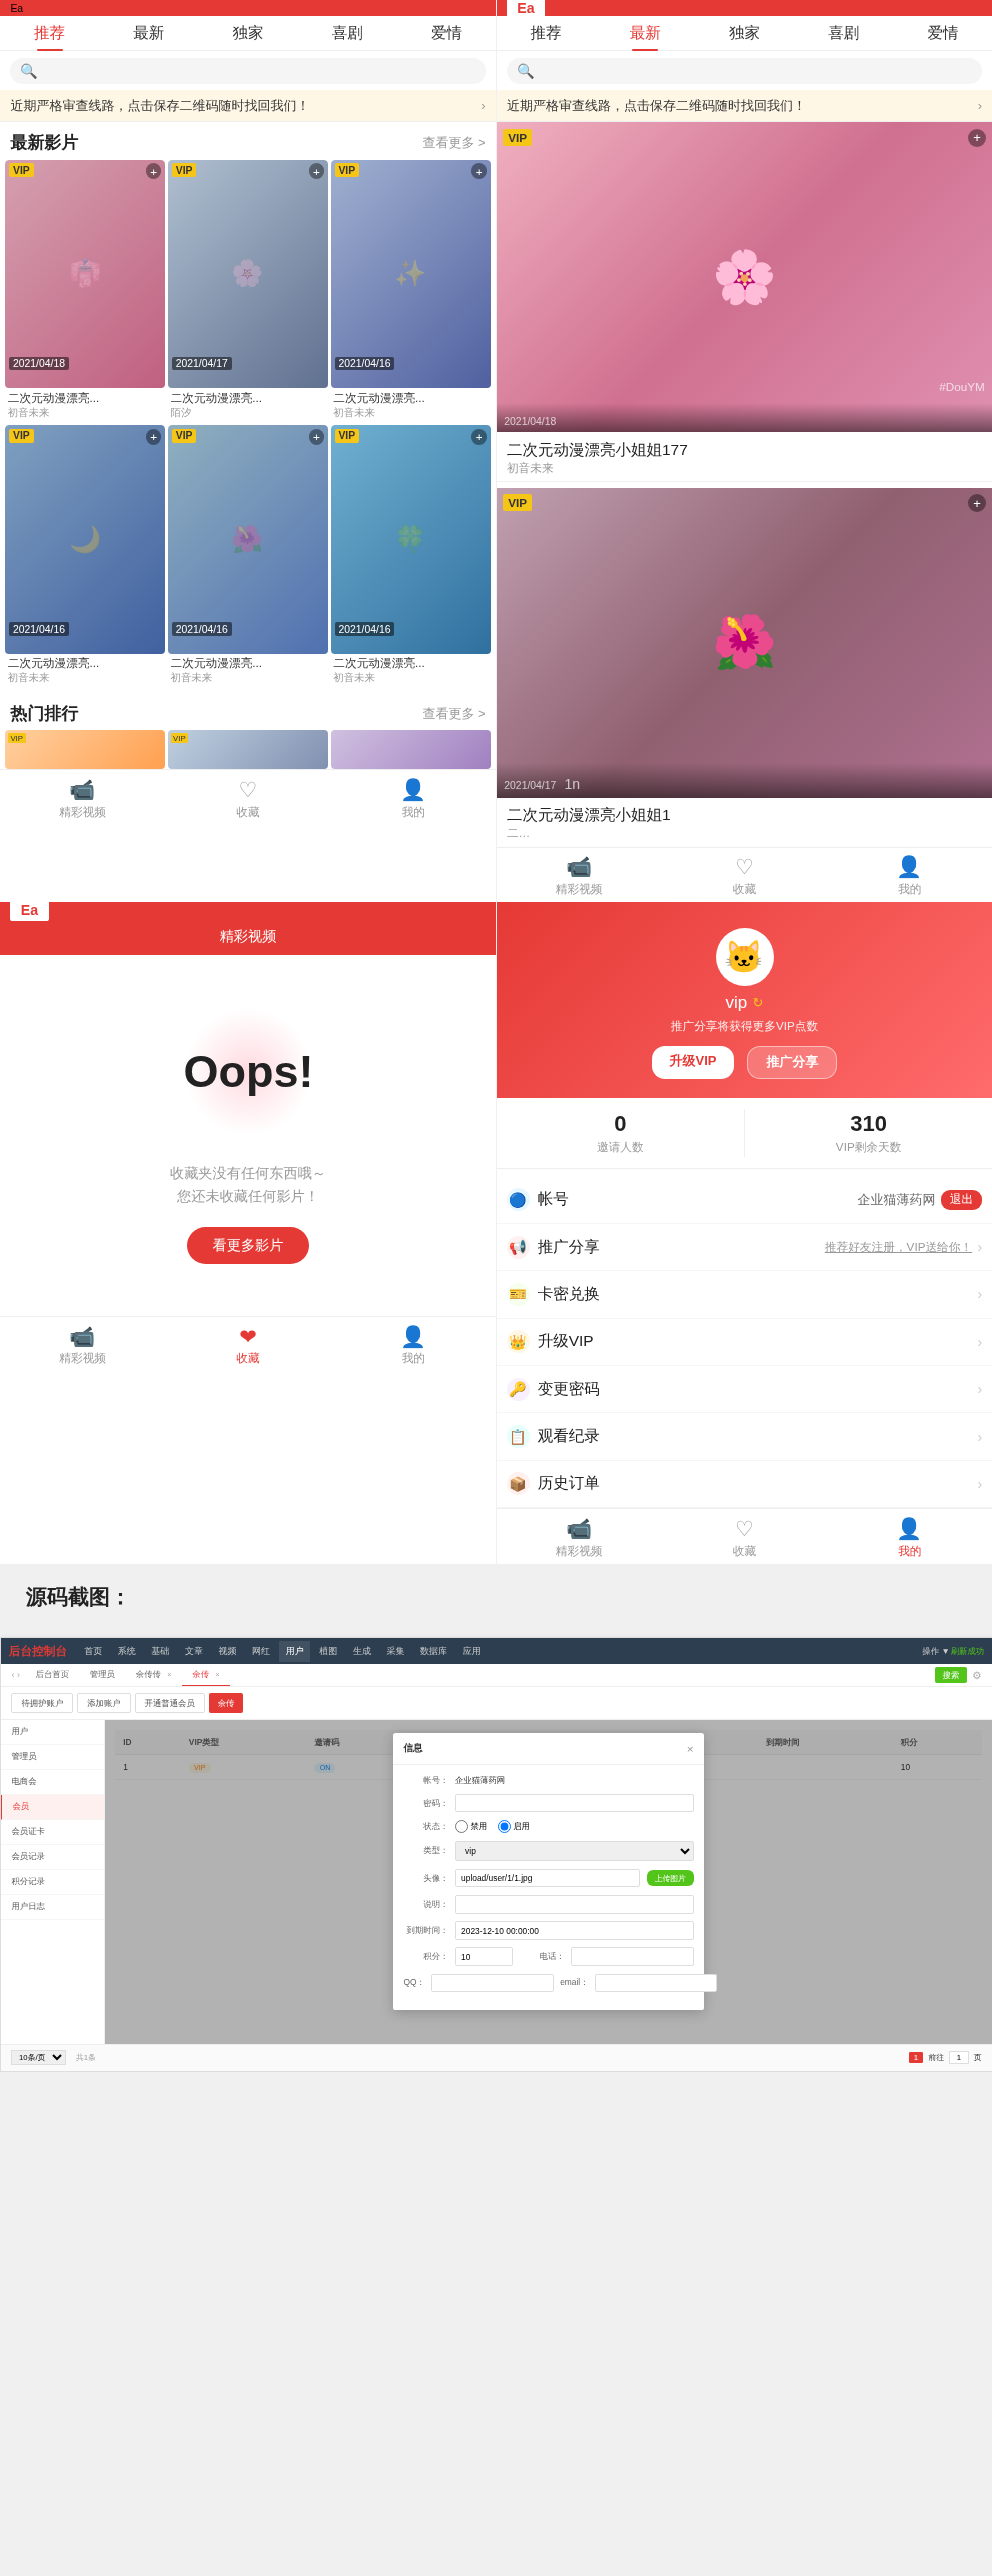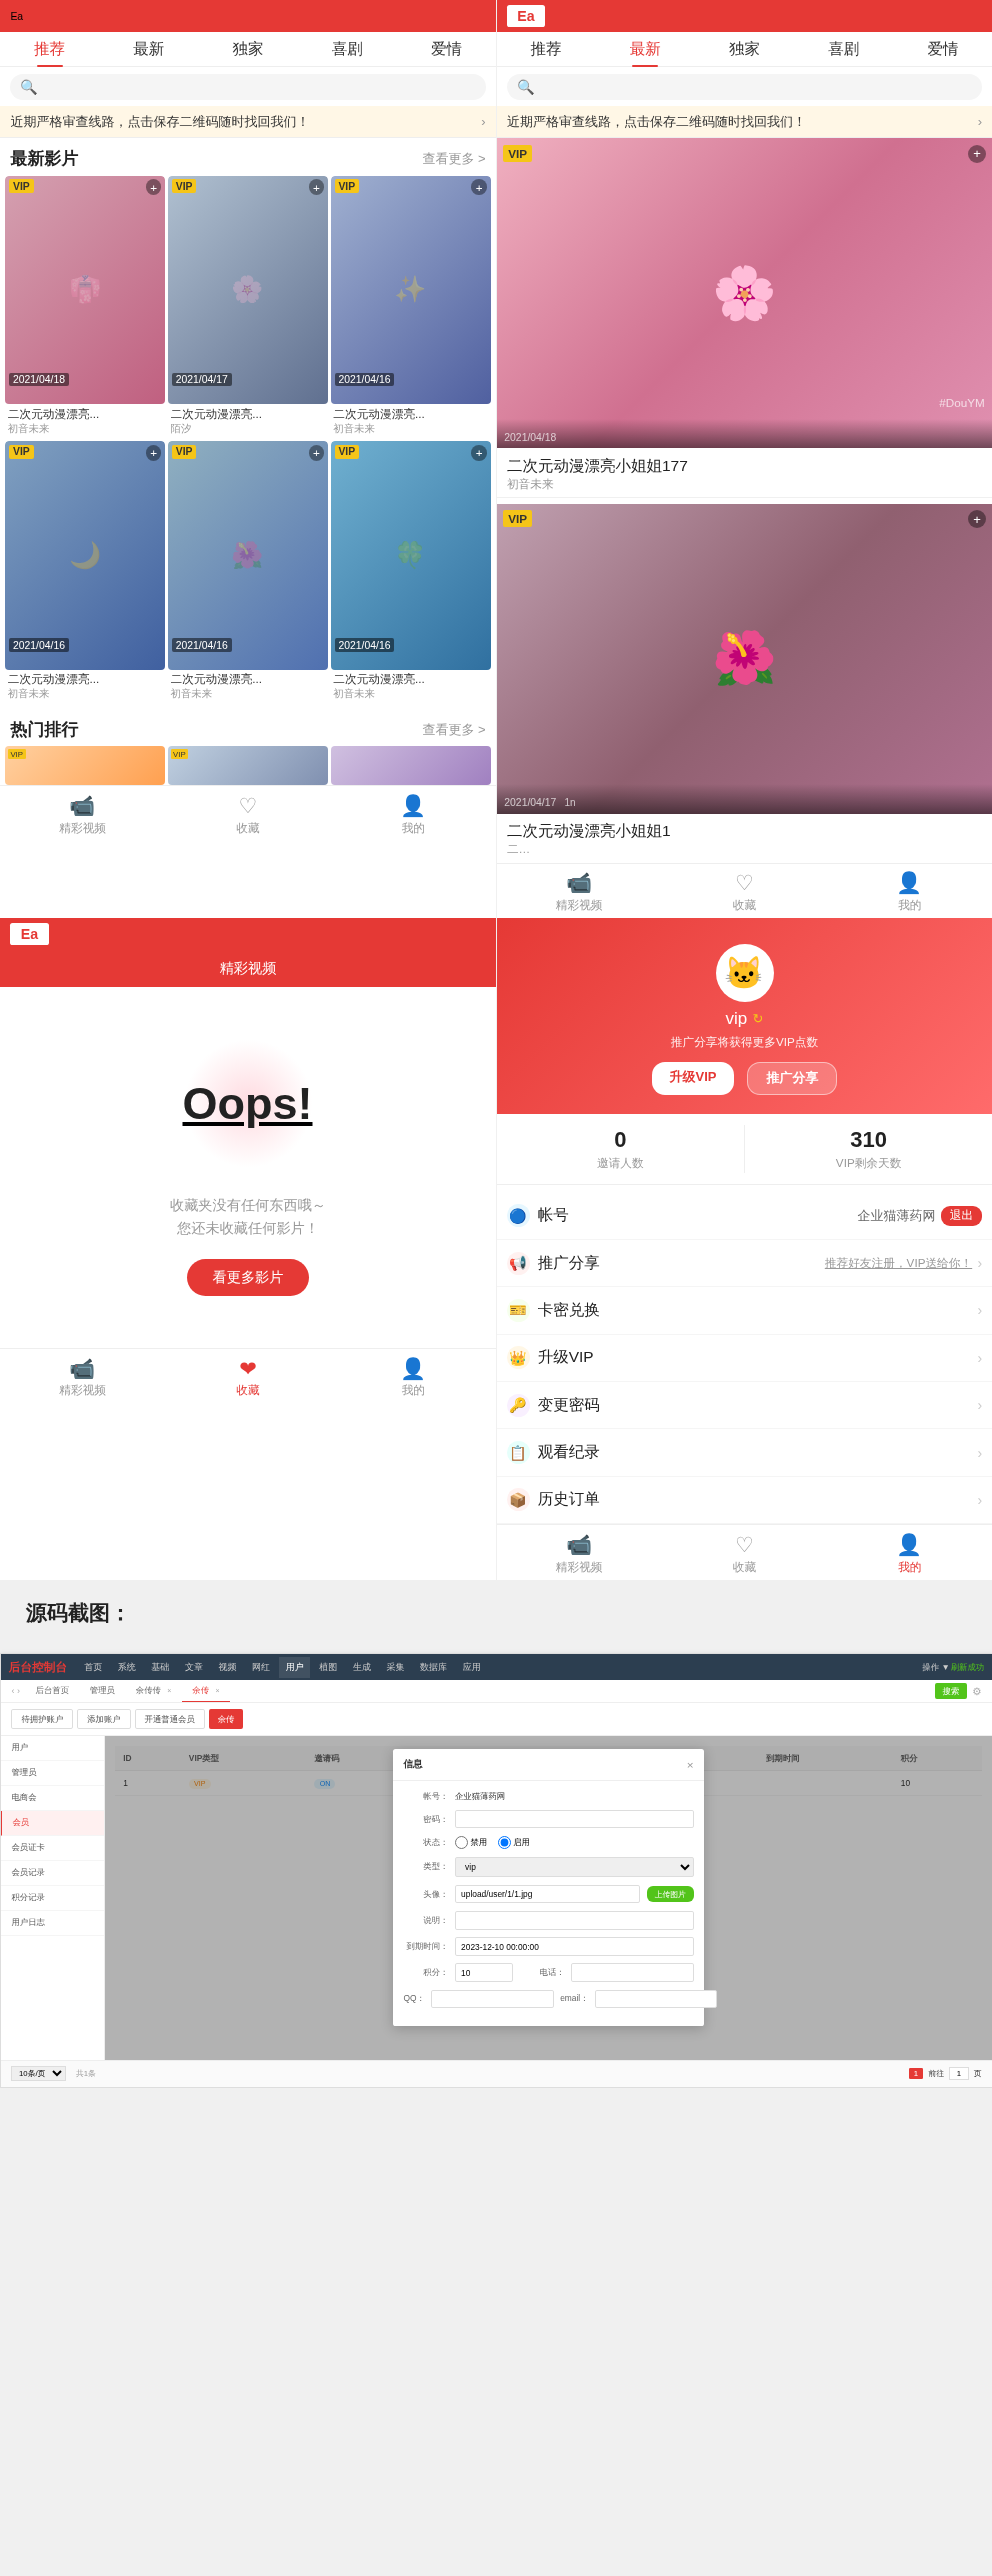--- a/index.html
+++ b/index.html
@@ -264,23 +264,22 @@
       padding: 52px 26px;
       background: #fff;
       min-height: 259px;
     }
     .oops-glow {
       width: 129px;
       height: 129px;
       background: radial-gradient(circle, rgba(255,182,193,0.5) 0%, transparent 70%);
       display: flex;
       align-items: center;
-      justify-content: flex-end;
+      justify-content: flex-start;
       margin-bottom: 13px;
-      text-decoration: underline;
     }
     .oops-text {
       font-size: 45px;
       font-weight: 900;
       color: #222;
     }
     .oops-desc {
       font-size: 14.2px;
       color: #999;
       text-align: center;
@@ -640,21 +639,21 @@
     }
     .tab-item-admin.active {
       color: #e53935;
       border-bottom-color: #e53935;
     }
     .tab-close { font-size: 7.1px; color: #aaa; margin-left: 2.6px; }
 
     
     .red-header {
       background: #e53935;
-      height: 32px;
+      height: 16px;
       display: flex;
       align-items: center;
       padding: 0 10.4px;
     }
   </style>
 </head>
 <body>
 
 <div class="screenshots-container">
 
@@ -822,21 +821,21 @@
       <div style="font-size:11.7px;color:#999;">初音未来</div>
     </div>
 
     <div class="large-movie-card" style="margin-top:5.2px;">
       <div class="large-movie-card-bg second" style="height:100%;position:relative;">
         <span style="position:absolute;top:6.5px;left:6.5px;background:#f5c518;color:#333;font-size:11.7px;font-weight:bold;padding:1.9px 5.2px;border-radius:1.9px;">VIP</span>
         <span style="position:absolute;top:6.5px;right:6.5px;background:rgba(0,0,0,0.4);color:#fff;width:18px;height:18px;border-radius:50%;display:flex;align-items:center;justify-content:center;font-size:13px;">+</span>
         <div style="width:100%;height:100%;display:flex;align-items:center;justify-content:center;font-size:52px;">🌺</div>
         <div class="large-movie-overlay">
           <span style="color:rgba(255,255,255,0.7);font-size:10.4px;">2021/04/17</span>
-          <span style="color:rgba(255,255,255,0.7);font-size:10px;margin-left:5.2px;">1n</span>
+          <span style="color:rgba(255,255,255,0.7);font-size:14px;margin-left:5.2px;">1n</span>
         </div>
       </div>
     </div>
     <div style="padding:5.2px 10.4px;background:#fff;">
       <div style="font-size:15.5px;color:#222;font-weight:500;">二次元动漫漂亮小姐姐1</div>
       <div style="font-size:11.7px;color:#999;">二…</div>
     </div>
     <div class="bottom-nav">
       <div class="bottom-nav-item">
         <span class="bottom-nav-icon">📹</span>

